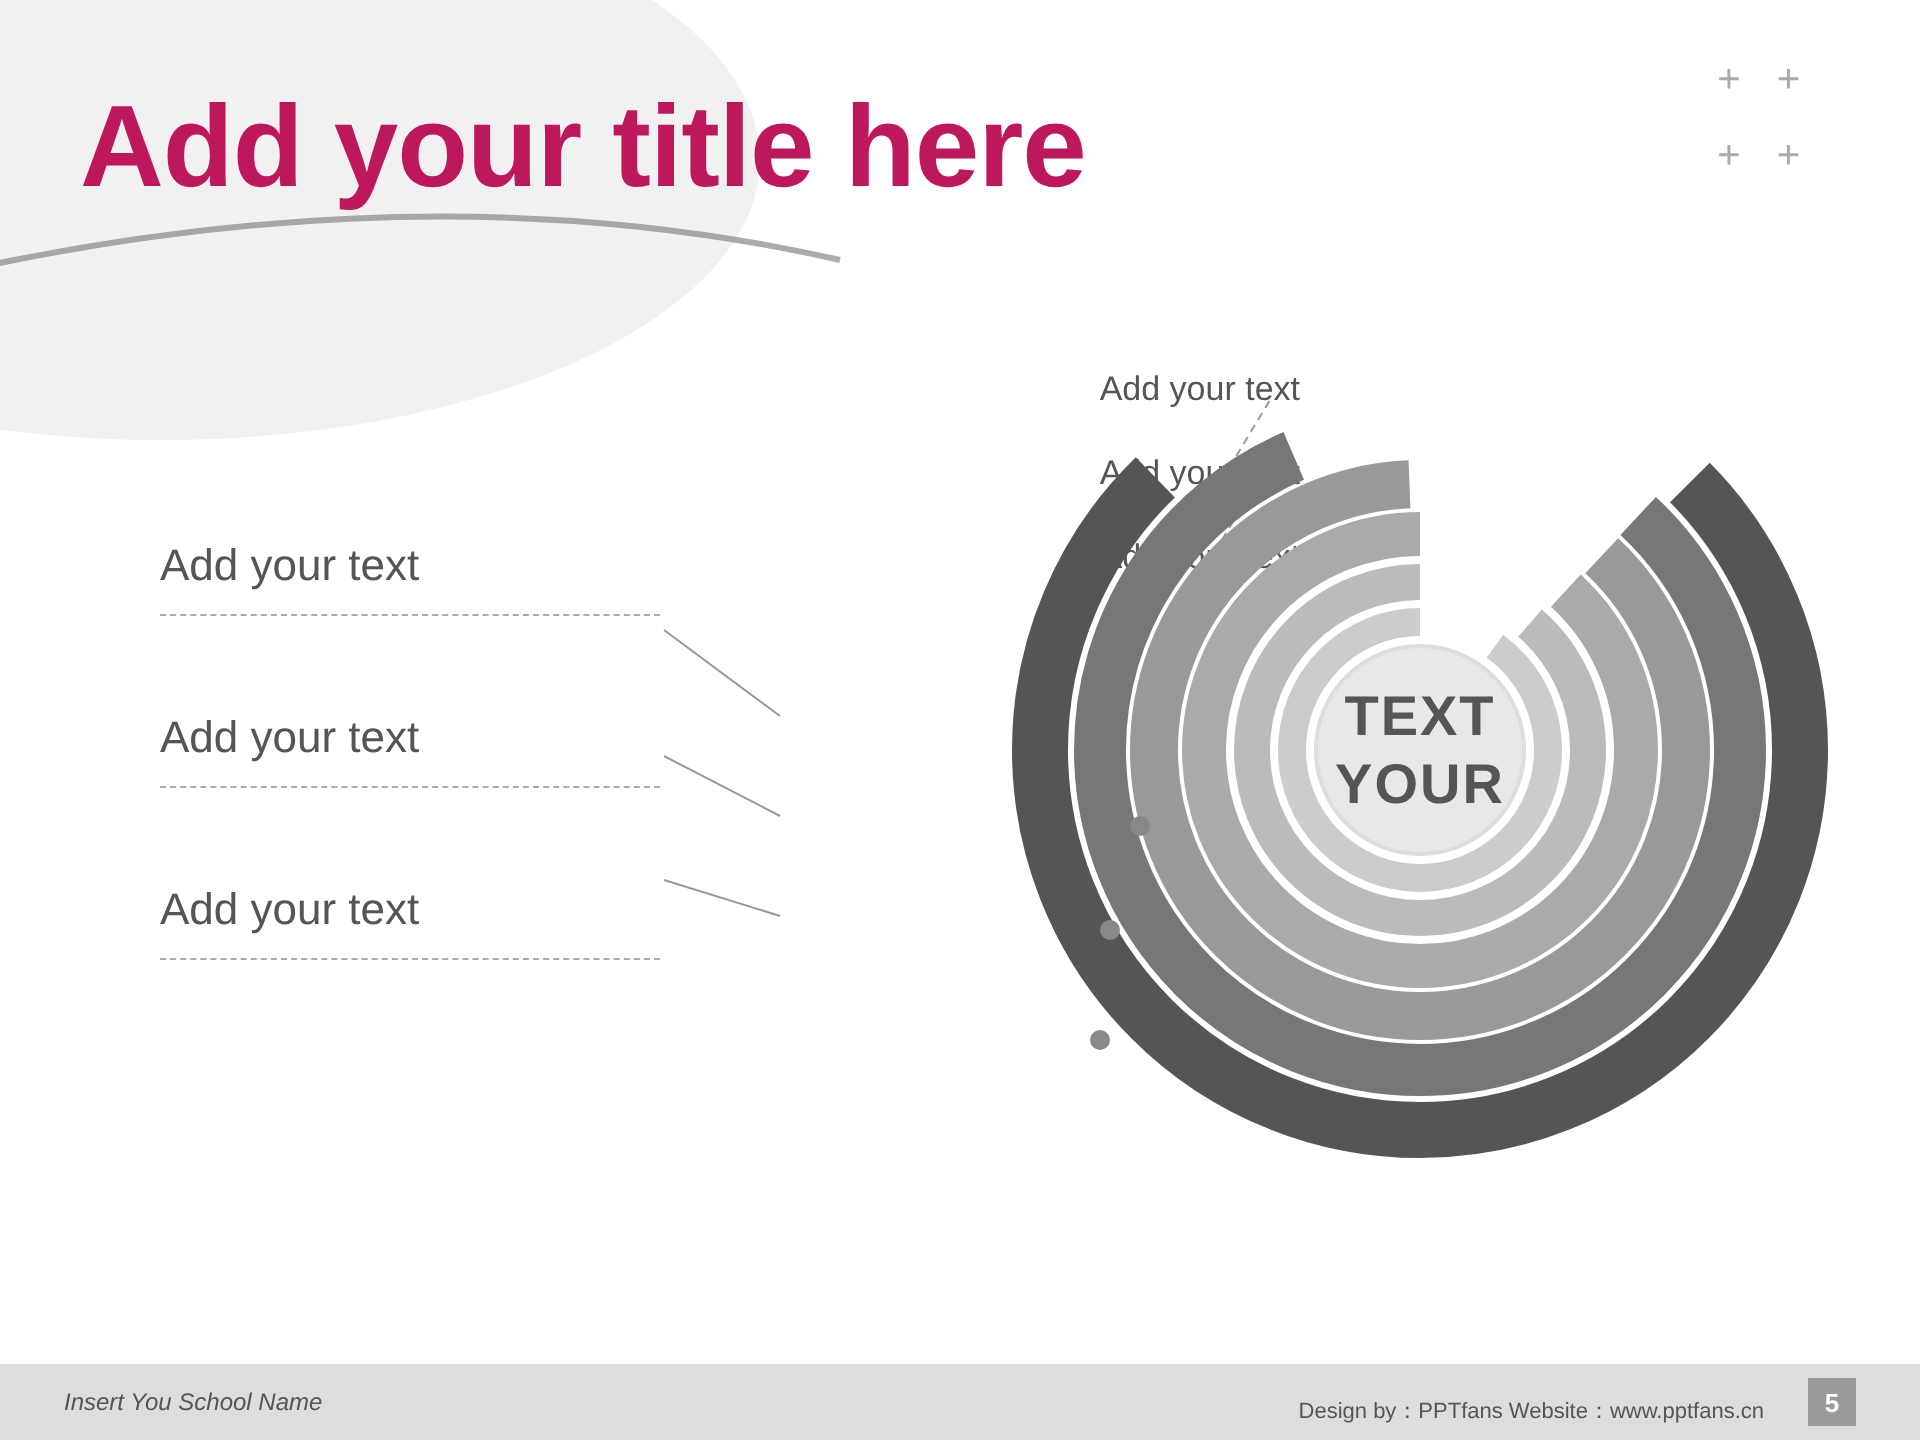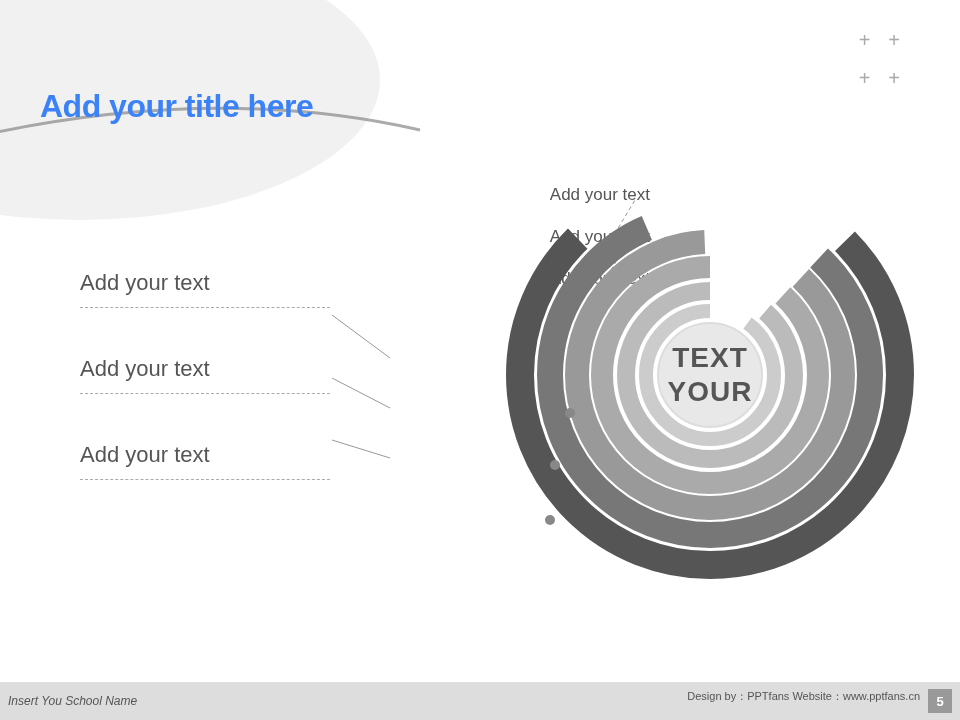--- a/index.html
+++ b/index.html
@@ -38,25 +38,24 @@
     }
 
     
     .title-area {
       position: absolute;
       top: 40px;
       left: 40px;
     }
 
     .slide-title {
-      font-size: 32px;
+      font-size: 58px;
       font-weight: 700;
-      color: #3b82f6;
+      color: #be185d;
       letter-spacing: -0.5px;
-      margin-top: 48px;
     }
 
     
     .left-labels {
       position: absolute;
       top: 270px;
       left: 80px;
     }
 
     .label-item {
@@ -127,35 +126,35 @@
     .bottom-bar {
       position: absolute;
       bottom: 0;
       left: 0;
       width: 100%;
       height: 38px;
       background: #ddd;
       display: flex;
       align-items: center;
       justify-content: space-between;
-      padding: 0 8px;
+      padding: 0 32px;
     }
 
     .bottom-left {
       font-size: 12px;
       color: #555;
       font-style: italic;
     }
 
     .bottom-right {
       font-size: 11px;
       color: #555;
       display: flex;
-      align-items: flex-start;
-      gap: 8px;
+      align-items: flex-end;
+      gap: 22px;
     }
 
     .page-num-box {
       background: #999;
       color: white;
       width: 24px;
       height: 24px;
       display: flex;
       align-items: center;
       justify-content: center;

